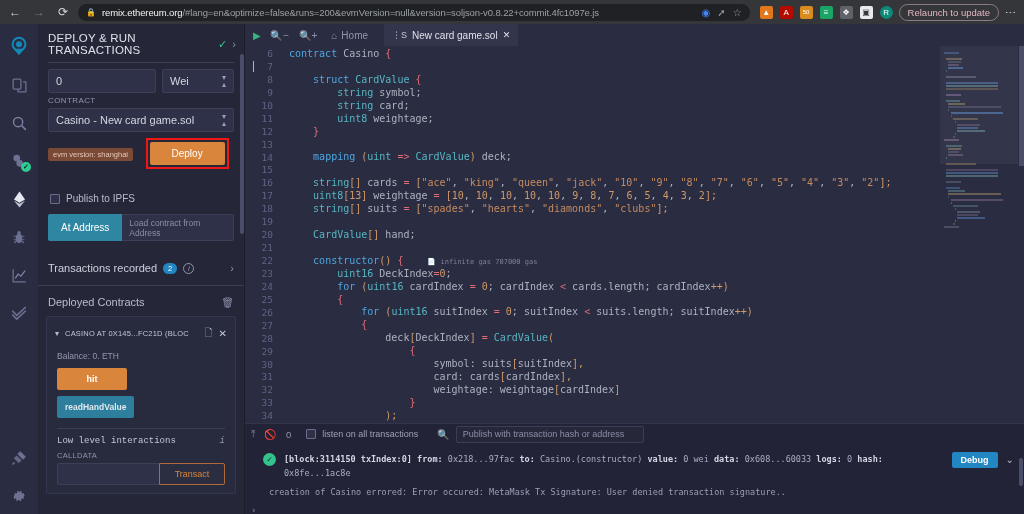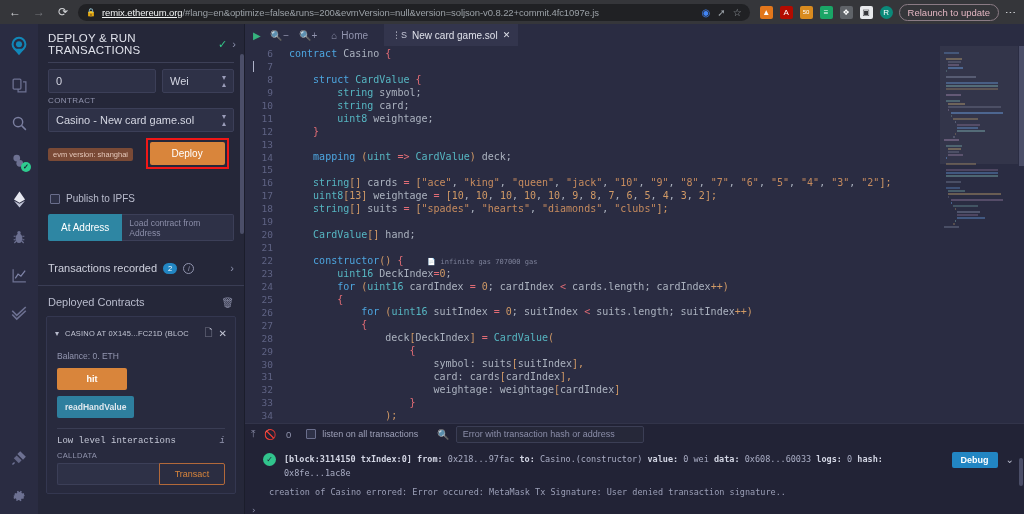--- a/index.html
+++ b/index.html
@@ -31,21 +31,21 @@
     display: flex; align-items: center;
     padding: 0 8px; gap: 6px;
     overflow: hidden;
   }
   #lock-icon { font-size: 8px; color: #9aa0a6; }
   #url-text {
     font-size: 9.5px; color: #c9cbcf;
     white-space: nowrap; overflow: hidden;
     letter-spacing: -0.1px;
   }
-  #url-text .host { color: #f1f3f4; text-decoration: underline; }
+  #url-text .host { color: #f1f3f4; }
   #url-text .path { color: #9aa0a6; }
   .omni-icon { font-size: 10px; color: #9aa0a6; margin-left: auto; }
   #omni-right { display: flex; align-items: center; gap: 7px; margin-left: auto; }
   #ext-row { display: flex; align-items: center; gap: 7px; padding-left: 4px; }
   .ext {
     width: 13px; height: 13px; border-radius: 2px;
     display: flex; align-items: center; justify-content: center;
     font-size: 8px; color: #fff;
   }
   #relaunch {
@@ -655,21 +655,21 @@
       <div id="term-toolbar">
         <span class="term-icon">⤒</span>
         <span class="term-icon">🚫</span>
         <span id="term-count">0</span>
         <span id="listen-row">
           <span class="checkbox"></span>
           <span id="listen-label">listen on all transactions</span>
         </span>
         <span id="term-search-wrap">
           <span id="term-search-icon">🔍</span>
-          <span id="term-search-input">Error with transaction hash or address</span>
+          <span id="term-search-input">Publish with transaction hash or address</span>
         </span>
       </div>
 
       <div id="term-body">
         <div id="log-entry">
           <span id="log-status">✓</span>
           <span id="log-text">
             <b>[block:3114150 txIndex:0]</b>
             <b>from:</b>
             <span>0x218...97fac</span>

